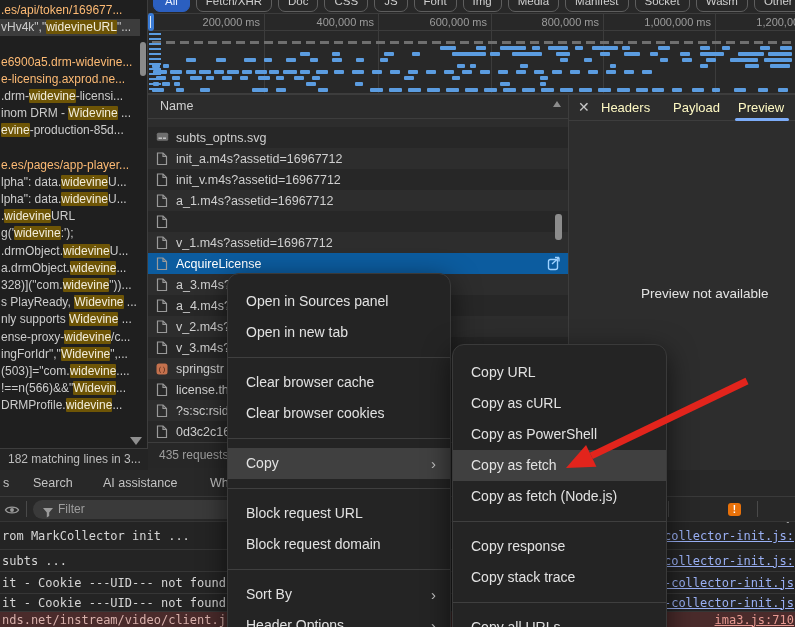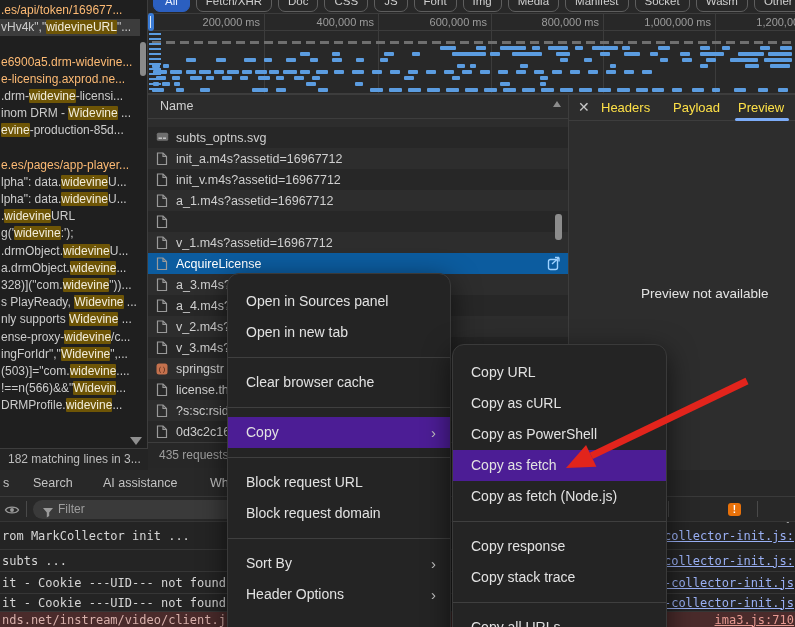--- a/index.html
+++ b/index.html
@@ -47,22 +47,22 @@
   .copy-badge{position:absolute;right:5px;top:2px;width:17px;height:17px;}
   .nl-status{position:absolute;left:0;bottom:0;width:420px;height:26px;border-top:1px solid #3d3d3d;background:#272727;
     font-size:12px;color:#9d9d9d;line-height:25px;padding-left:11px;}
   .nl-up{position:absolute;right:7px;top:6px;width:0;height:0;border-left:4px solid transparent;border-right:4px solid transparent;border-bottom:6px solid #8c8c8c;}
   .nl-thumb{position:absolute;right:6px;top:119px;width:7px;height:26px;background:#8c8c8c;border-radius:3px;}
 
   
   .req-panel{position:absolute;left:568px;top:95px;width:227px;height:375px;background:#2d2d2d;border-left:1px solid #3d3d3d;}
   .rp-header{position:relative;height:26px;border-bottom:1px solid #3d3d3d;}
   .rp-close{position:absolute;left:9px;top:4px;font-size:14px;color:#c6c6c6;}
-  .rp-tab{position:absolute;top:5px;font-size:13px;color:#fde047;}
-  .rp-tab.active{color:#fde047;}
+  .rp-tab{position:absolute;top:5px;font-size:13px;color:#fef9c3;}
+  .rp-tab.active{color:#fef9c3;}
   .rp-underline{position:absolute;left:166px;top:23px;width:54px;height:3px;border-radius:2px;background:#7cacf8;}
   .rp-empty{position:absolute;left:72px;top:191px;font-size:13.5px;color:#e3e3e3;white-space:nowrap;}
 
   
   .drawer{position:absolute;left:0;top:470px;width:795px;height:157px;background:#242424;}
   .d-tabs{position:absolute;left:0;top:0;width:795px;height:27px;background:#282828;border-bottom:1px solid #3a3a3a;}
   .d-tab{position:absolute;top:6px;font-size:12.5px;color:#c3c3c3;white-space:nowrap;}
   .d-toolbar{position:absolute;left:0;top:27px;width:795px;height:25px;background:#282828;border-bottom:1px solid #363636;}
   .eye{position:absolute;left:4px;top:5px;}
   .tb-sep{position:absolute;top:4px;width:1px;height:16px;background:#4a4a4a;}
@@ -81,21 +81,21 @@
   .clink{position:absolute;right:1px;top:50%;transform:translateY(-50%);
     font-family:"DejaVu Sans Mono",monospace;font-size:12px;color:#9ab0f5;text-decoration:underline;white-space:nowrap;}
   .crow.error .clink{color:#e89a92;}
 
   
   .menu{position:absolute;background:#242424;border:1px solid #3a3a3a;border-radius:12px;
     box-shadow:0 8px 28px rgba(0,0,0,.6);padding-top:12px;overflow:hidden;z-index:20;}
   #context-menu{left:227px;top:273px;width:224px;height:372px;}
   #copy-submenu{left:452px;top:344px;width:215px;height:310px;z-index:21;}
   .mitem{position:relative;height:31px;line-height:31px;padding-left:18px;font-size:14px;color:#e2e2e2;white-space:nowrap;}
-  .mitem.hl{background:#4c1d95;}
+  .mitem.hl{background:#404040;}
   .mitem .chev{position:absolute;right:14px;top:0;font-size:15px;color:#c0c0c0;}
   .msep{height:1px;background:#3f3f3f;margin:9px 0;}
 
   .arrow-layer{position:absolute;left:0;top:0;width:795px;height:627px;z-index:40;pointer-events:none;}
 </style>
 </head>
 <body>
 
 <div id="screen">
 
@@ -513,20 +513,21 @@
           <span class="clink">ima3.js:710</span>
         </div>
       </div>
   </div>
 
   <div class="menu" id="context-menu">
       <div class="mitem"><span>Open in Sources panel</span></div>
       <div class="mitem"><span>Open in new tab</span></div>
       <div class="msep"></div>
       <div class="mitem"><span>Clear browser cache</span></div>
+      <div class="mitem"><span>Clear browser cookies</span></div>
       <div class="msep"></div>
       <div class="mitem hl"><span>Copy</span><span class="chev">›</span></div>
       <div class="msep"></div>
       <div class="mitem"><span>Block request URL</span></div>
       <div class="mitem"><span>Block request domain</span></div>
       <div class="msep"></div>
       <div class="mitem"><span>Sort By</span><span class="chev">›</span></div>
       <div class="mitem"><span>Header Options</span><span class="chev">›</span></div>
     </div>
 

